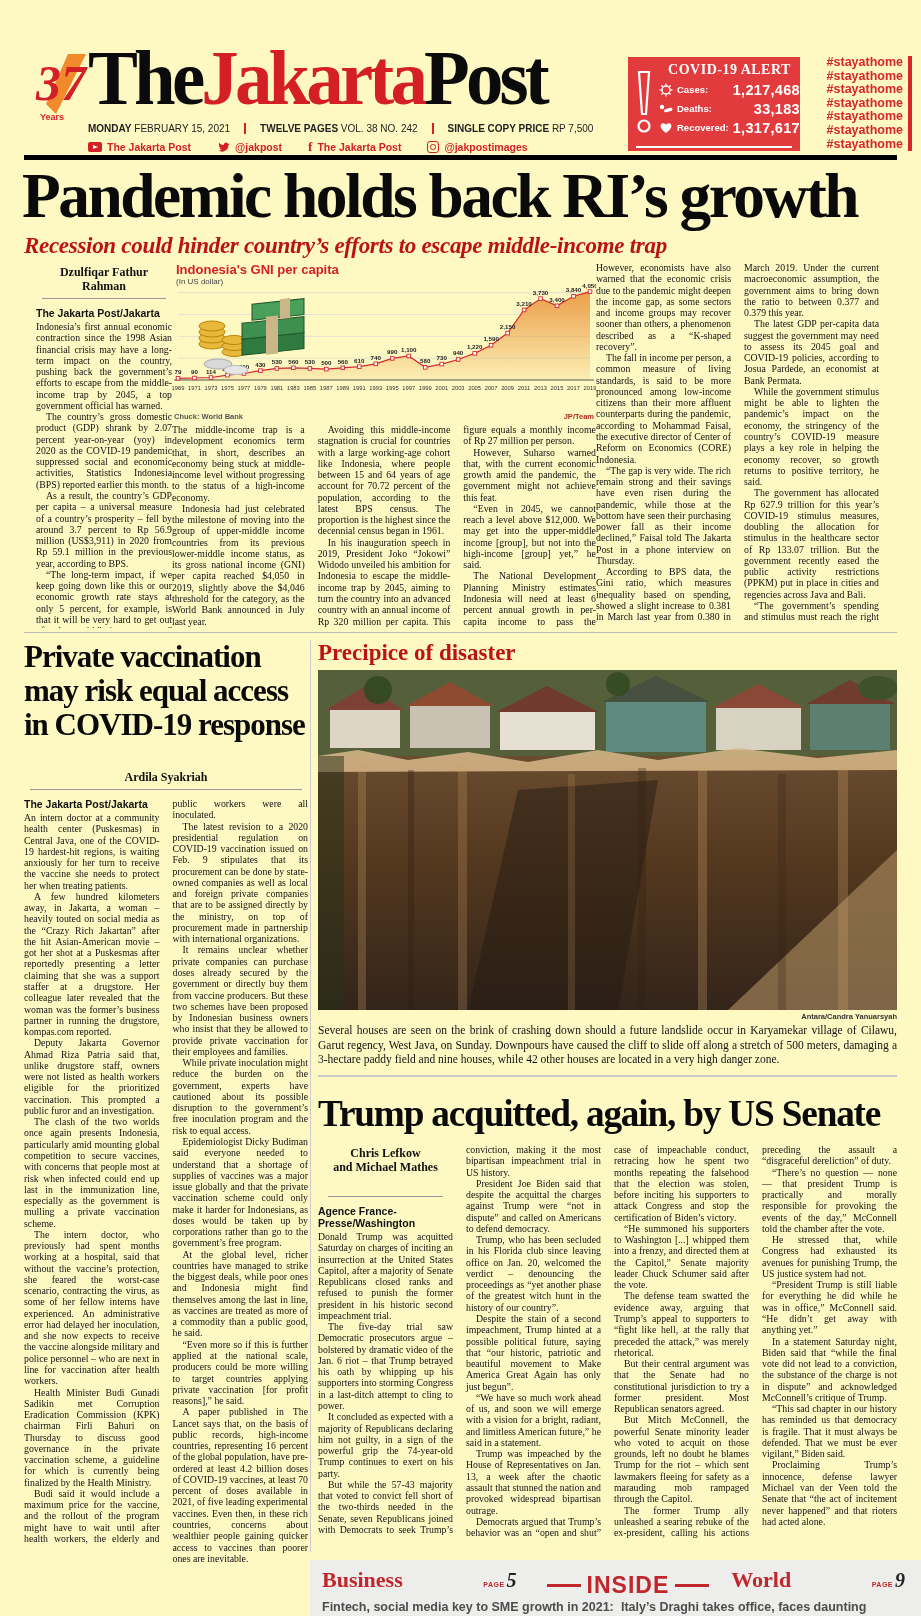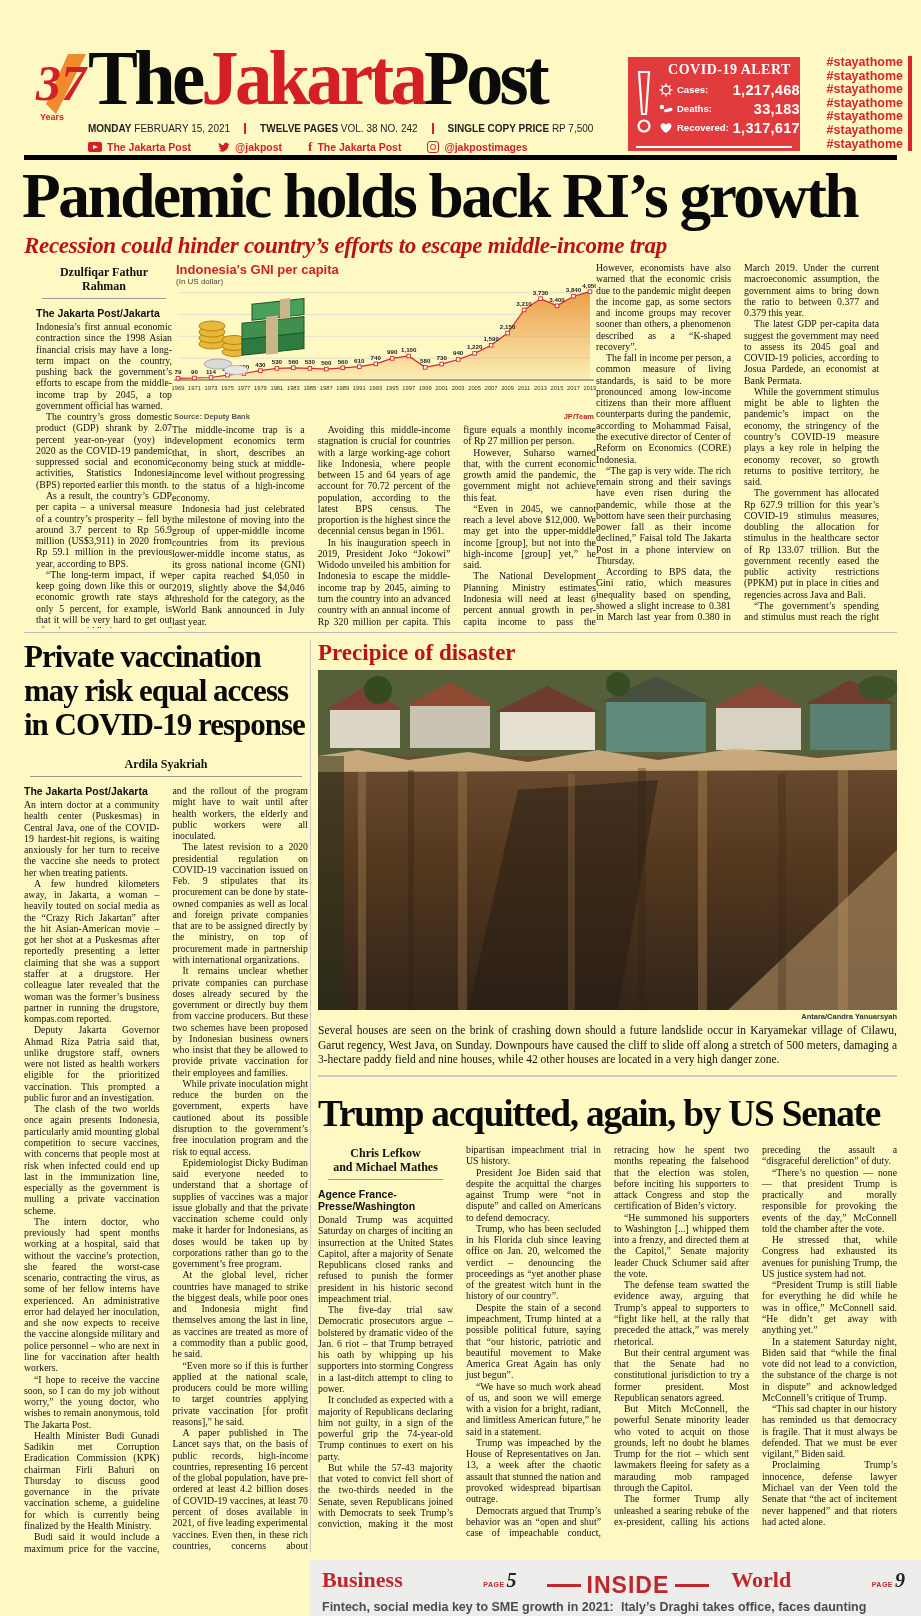--- a/index.html
+++ b/index.html
@@ -65,38 +65,38 @@
     color:#555;flex:none;padding:0 2px 3px;}
   .src-row .credit{color:#b5281f;}
   .mid-text{height:203px;}
   .right-col{height:366px;}
 
   .sec-rule{left:24px;top:632px;width:873px;height:1px;background:#bbb;}
   .vert-rule{left:310px;top:640px;width:1px;height:912px;background:#ccc;}
 
   
   .vax{left:24px;top:640px;width:284px;}
-  .vax h2{margin:0 0 12px;font:bold 31px/34px "Liberation Serif",serif;letter-spacing:-1px;color:#0a0a0a;}
+  .vax h2{margin:0 0 25px;font:bold 31px/34px "Liberation Serif",serif;letter-spacing:-1px;color:#0a0a0a;}
   .vax-body{height:770px;}
 
   
   .photo-blk{left:318px;top:640px;width:579px;}
   .photo-title{font:bold 23px/26px "Liberation Serif",serif;color:#bb1218;margin:0 0 4px;}
   .photo-frame{width:579px;height:340px;display:block;}
   .photo-credit{font:bold 7.5px "Liberation Sans",sans-serif;color:#333;text-align:right;margin-top:2px;}
   .photo-caption{font:11.5px/14.5px "Liberation Serif",serif;color:#111;margin-top:2px;text-align:justify;}
   .cap-rule{width:579px;height:2px;background:#c9c9c9;margin-top:8px;}
 
   
   .trump{left:318px;top:1092px;width:579px;}
   .trump h2{margin:0 0 10px;font:bold 38px/42px "Liberation Serif",serif;letter-spacing:-1.2px;
     color:#0a0a0a;white-space:nowrap;transform:scaleX(.98);transform-origin:left;}
   .trump-body{height:408px;}
   .byline2{font:bold 12px/14px "Liberation Serif",serif;text-align:center;
-    border-bottom:1px solid #999;padding:2px 0 5px;margin:0 10px 8px;}
+    border-bottom:1px solid #999;padding:2px 0 22px;margin:0 10px 8px;}
 
   
   .footer{left:310px;top:1560px;width:611px;height:56px;background:#ededeb;
     padding:7px 16px 0 12px;box-sizing:border-box;}
   .f-row1{display:flex;align-items:baseline;}
   .f-sec{font:bold 22px "Liberation Serif",serif;color:#c0262c;}
   .f-page{display:flex;align-items:baseline;gap:2px;margin-left:auto;}
   .f-page .pl{font:bold 7px "Liberation Sans",sans-serif;color:#c0262c;letter-spacing:.5px;}
   .f-page .pn{font:bold italic 20px "Liberation Serif",serif;color:#222;}
   .f-inside{display:flex;align-items:center;gap:6px;margin:0 22px;}
@@ -346,21 +346,21 @@
               <rect x="0" y="28" width="62" height="16" fill="#2f7a3f" stroke="#1d5429"></rect>
               <rect x="0" y="12" width="62" height="16" fill="#3f8f4f" stroke="#1d5429"></rect>
               <rect x="10" y="-6" width="52" height="16" fill="#48a05a" stroke="#1d5429"></rect>
               <rect x="24" y="8" width="12" height="38" fill="#cbb68a"></rect>
               <rect x="38" y="-8" width="10" height="20" fill="#cbb68a"></rect>
             </g>
           </g>
         </svg>
       </div>
       <div class="src-row">
-        <span>Source: Deputy Bank</span>
+        <span>Chuck: World Bank</span>
         <span class="credit">JP/Team</span>
       </div>
       <div class="art colflow3 mid-text">
           <p>The middle-income trap is a development economics term that, in short, describes an economy being stuck at middle-income level without progressing to the status of a high-income economy.</p>
           <p>Indonesia had just celebrated the milestone of moving into the group of upper-middle income countries from its previous lower-middle income status, as its gross national income (GNI) per capita reached $4,050 in 2019, slightly above the $4,046 threshold for the category, as the World Bank announced in July last year.</p>
           <p>Avoiding this middle-income stagnation is crucial for countries with a large working-age cohort like Indonesia, where people between 15 and 64 years of age account for 70.72 percent of the population, according to the latest BPS census. The proportion is the highest since the decennial census began in 1961.</p>
           <p>In his inauguration speech in 2019, President Joko “Jokowi” Widodo unveiled his ambition for Indonesia to escape the middle-income trap by 2045, aiming to turn the country into an advanced country with an annual income of Rp 320 million per capita. This figure equals a monthly income of Rp 27 million per person.</p>
           <p>However, Suharso warned that, with the current economic growth amid the pandemic, the government might not achieve this feat.</p>
           <p>“Even in 2045, we cannot reach a level above $12,000. We may get into the upper-middle income [group], but not into the high-income [group] yet,” he said.</p>
           <p>The National Development Planning Ministry estimates Indonesia will need at least 6 percent annual growth in per-capita income to pass the $12,535 threshold for becoming a high-income country before it turns 100 years old in 2045.</p>
@@ -388,21 +388,20 @@
 in COVID-19 response</h2>
     <div class="byline">Ardila Syakriah</div>
     <div class="art colflow2 vax-body">
       <div class="jpdate">The Jakarta Post/Jakarta</div>
       <div>
           <p>An intern doctor at a community health center (Puskesmas) in Central Java, one of the COVID-19 hardest-hit regions, is waiting anxiously for her turn to receive the vaccine she needs to protect her when treating patients.</p>
           <p>A few hundred kilometers away, in Jakarta, a woman – heavily touted on social media as the “Crazy Rich Jakartan” after the hit Asian-American movie – got her shot at a Puskesmas after reportedly presenting a letter claiming that she was a support staffer at a drugstore. Her colleague later revealed that the woman was the former’s business partner in running the drugstore, kompas.com reported.</p>
           <p>Deputy Jakarta Governor Ahmad Riza Patria said that, unlike drugstore staff, owners were not listed as health workers eligible for the prioritized vaccination. This prompted a public furor and an investigation.</p>
           <p>The clash of the two worlds once again presents Indonesia, particularly amid mounting global competition to secure vaccines, with concerns that people most at risk when infected could end up last in the immunization line, especially as the government is mulling a private vaccination scheme.</p>
           <p>The intern doctor, who previously had spent months working at a hospital, said that without the vaccine’s protection, she feared the worst-case scenario, contracting the virus, as some of her fellow interns have experienced. An administrative error had delayed her inoculation, and she now expects to receive the vaccine alongside military and police personnel – who are next in line for vaccination after health workers.</p>
-          <p>“I hope to receive the vaccine soon, so I can do my job without worry,” the young doctor, who wishes to remain anonymous, told The Jakarta Post.</p>
           <p>Health Minister Budi Gunadi Sadikin met Corruption Eradication Commission (KPK) chairman Firli Bahuri on Thursday to discuss good governance in the private vaccination scheme, a guideline for which is currently being finalized by the Health Ministry.</p>
           <p>Budi said it would include a maximum price for the vaccine, and the rollout of the program might have to wait until after health workers, the elderly and public workers were all inoculated.</p>
           <p>The latest revision to a 2020 presidential regulation on COVID-19 vaccination issued on Feb. 9 stipulates that its procurement can be done by state-owned companies as well as local and foreign private companies that are to be assigned directly by the ministry, on top of procurement made in partnership with international organizations.</p>
           <p>It remains unclear whether private companies can purchase doses already secured by the government or directly buy them from vaccine producers. But these two schemes have been proposed by Indonesian business owners who insist that they be allowed to provide private vaccination for their employees and families.</p>
           <p>While private inoculation might reduce the burden on the government, experts have cautioned about its possible disruption to the government’s free inoculation program and the risk to equal access.</p>
           <p>Epidemiologist Dicky Budiman said everyone needed to understand that a shortage of supplies of vaccines was a major issue globally and that the private vaccination scheme could only make it harder for Indonesians, as doses would be taken up by corporations rather than go to the government’s free program.</p>
           <p>At the global level, richer countries have managed to strike the biggest deals, while poor ones and Indonesia might find themselves among the last in line, as vaccines are treated as more of a commodity than a public good, he said.</p>
           <p>“Even more so if this is further applied at the national scale, producers could be more willing to target countries applying private vaccination [for profit reasons],” he said.</p>
           <p>A paper published in The Lancet says that, on the basis of public records, high-income countries, representing 16 percent of the global population, have pre-ordered at least 4.2 billion doses of COVID-19 vaccines, at least 70 percent of doses available in 2021, of five leading experimental vaccines. Even then, in these rich countries, concerns about wealthier people gaining quicker access to vaccines than poorer ones are inevitable.</p>
         </div>

